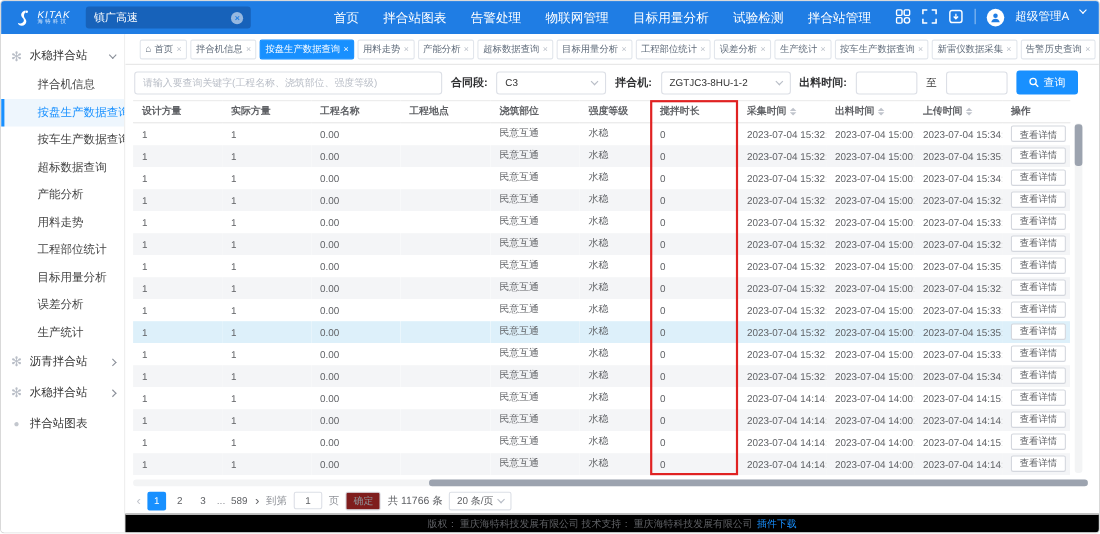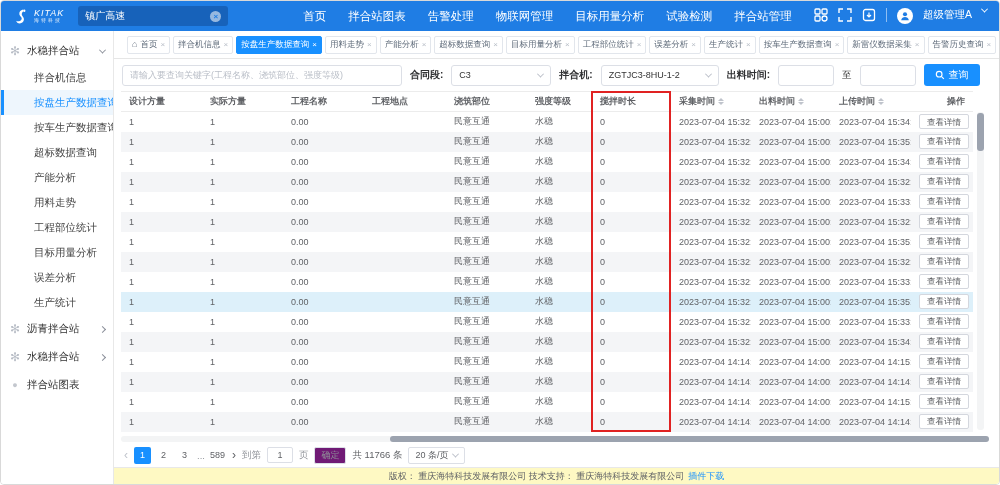--- a/index.html
+++ b/index.html
@@ -61,21 +61,21 @@
   .sel-contract{width:100px}
   .sel-mixer{width:118px}
   .date-input{width:56px;height:21px;border:1px solid #dcdfe6;border-radius:3px}
   .to-label{font-size:9.5px;color:#333}
   .btn-query{height:22px;background:#1890ff;border:none;border-radius:3px;color:#fff;font-size:10px;display:flex;align-items:center;gap:4px;padding:0 11px;cursor:pointer}
 
   
   .table-zone{position:relative;flex:1;padding-left:7px;overflow:hidden}
   table{border-collapse:collapse;table-layout:fixed;width:852px}
   thead th{height:20px;font-size:9px;color:#606266;font-weight:bold;text-align:left;padding:0 8px;background:#fff;border-top:1px solid #ececec;border-bottom:1px solid #ececec;white-space:nowrap}
-  thead th.c-op{text-align:right}
+  thead th.c-op{text-align:left}
   tbody td{height:20px;font-size:9px;color:#606266;padding:0 8px;white-space:nowrap;overflow:hidden}
   tbody tr:nth-child(even){background:#f4f5f7}
   tbody tr.hl{background:#ddf0fa}
   td.c-op{text-align:center}
   .btn-detail{font-size:8.5px;color:#606266;background:#fff;border:1px solid #d4d7de;border-radius:2px;padding:1.5px 7px;cursor:pointer;line-height:1.2}
   .sort{display:inline-flex;flex-direction:column;margin-left:3px;vertical-align:middle}
   .sort b{width:0;height:0;border:3px solid transparent;display:block}
   .sort b.up{border-bottom-color:#c0c4cc;margin-bottom:1px}
   .sort b.dn{border-top-color:#c0c4cc}
   .red-box{position:absolute;left:477px;top:0;width:80px;height:341px;border:2px solid #e02222;pointer-events:none}
@@ -85,24 +85,24 @@
   
   .h-scroll{height:6px;flex:0 0 6px;margin:1px 10px 1px 7px;background:#f3f4f5;border-radius:3px;position:relative}
   .h-scroll .thumb{position:absolute;right:0;width:69%;height:6px;background:#9ca3af;border-radius:3px}
   .pagination{height:24px;flex:0 0 24px;display:flex;align-items:center;gap:6px;padding:0 10px;font-size:9.5px;color:#606266}
   .pg-arrow{color:#c0c4cc;font-size:12px;line-height:1;cursor:pointer}
   .pg-arrow.next{color:#606266}
   .pg-num{min-width:17px;height:17px;line-height:17px;text-align:center;border-radius:2px;cursor:pointer;font-size:9px}
   .pg-num.active{background:#1890ff;color:#fff}
   .pg-dots{color:#909399;cursor:default}
   .goto-input{width:26px;height:16px;border:1px solid #dcdfe6;border-radius:2px;text-align:center;font-size:9px;color:#606266;outline:none}
-  .btn-confirm{height:17px;border:1px solid #dcdfe6;border-radius:2px;background:#701a75;color:#909399;font-size:9px;padding:0 6px;cursor:pointer}
+  .btn-confirm{height:17px;border:1px solid #dcdfe6;border-radius:2px;background:#7f1d1d;color:#909399;font-size:9px;padding:0 6px;cursor:pointer}
   .muted{color:#909399}
   .size-select{height:17px;border:1px solid #dcdfe6;border-radius:2px;display:flex;align-items:center;gap:5px;padding:0 6px;font-size:9px;color:#606266;cursor:pointer}
-  .footer{height:17px;flex:0 0 17px;border-top:1px solid #e8e8e8;display:flex;align-items:center;justify-content:center;gap:4px;font-size:9px;color:#606266;background:#fef9c3}
+  .footer{height:17px;flex:0 0 17px;border-top:1px solid #e8e8e8;display:flex;align-items:center;justify-content:center;gap:4px;font-size:9px;color:#606266;background:#000000}
   .footer a{color:#1890ff;text-decoration:none;cursor:pointer}
 </style>
 </head>
 <body>
 
 <div class="app">
 
   <header class="navbar">
     <div class="brand">
       <svg class="nav-ic" viewBox="0 0 16 16" style="width:17px;height:17px">

